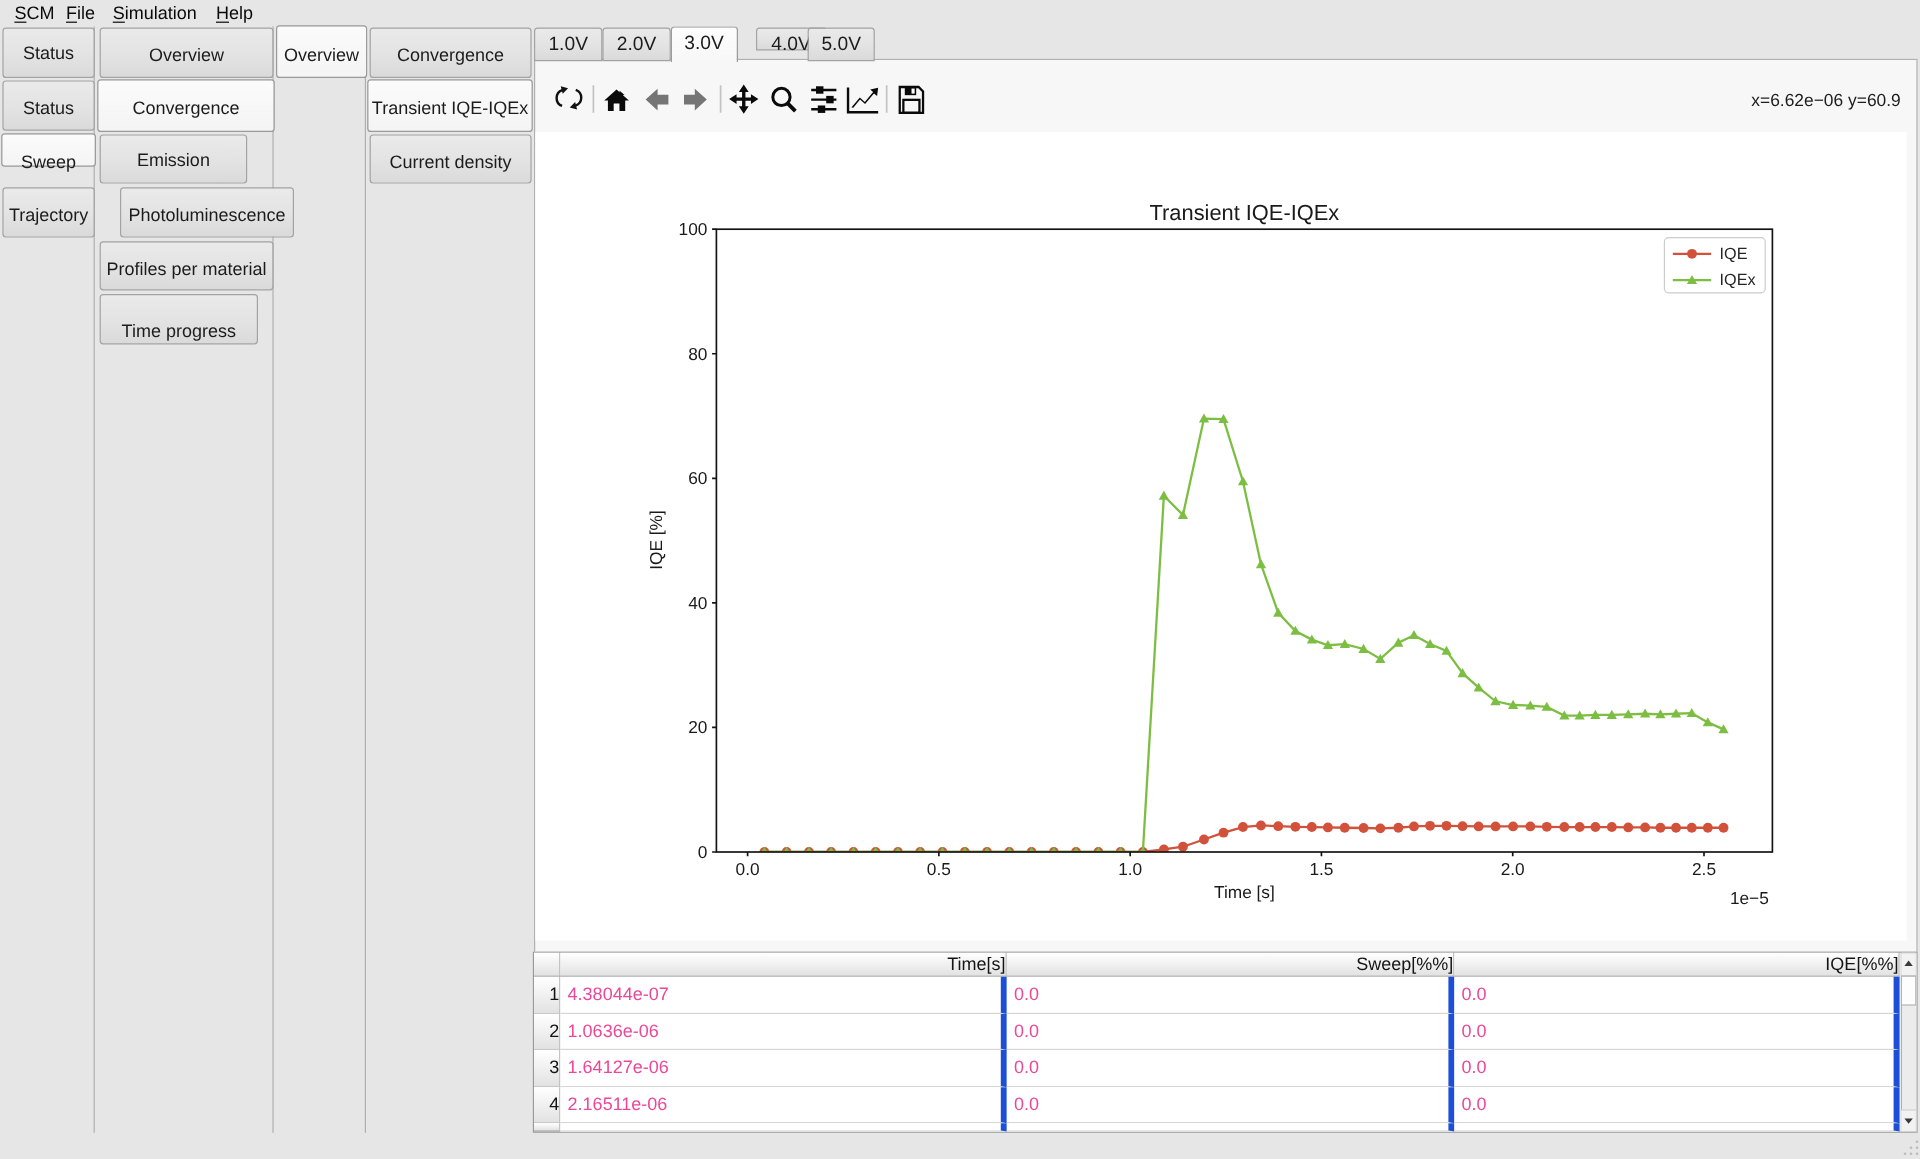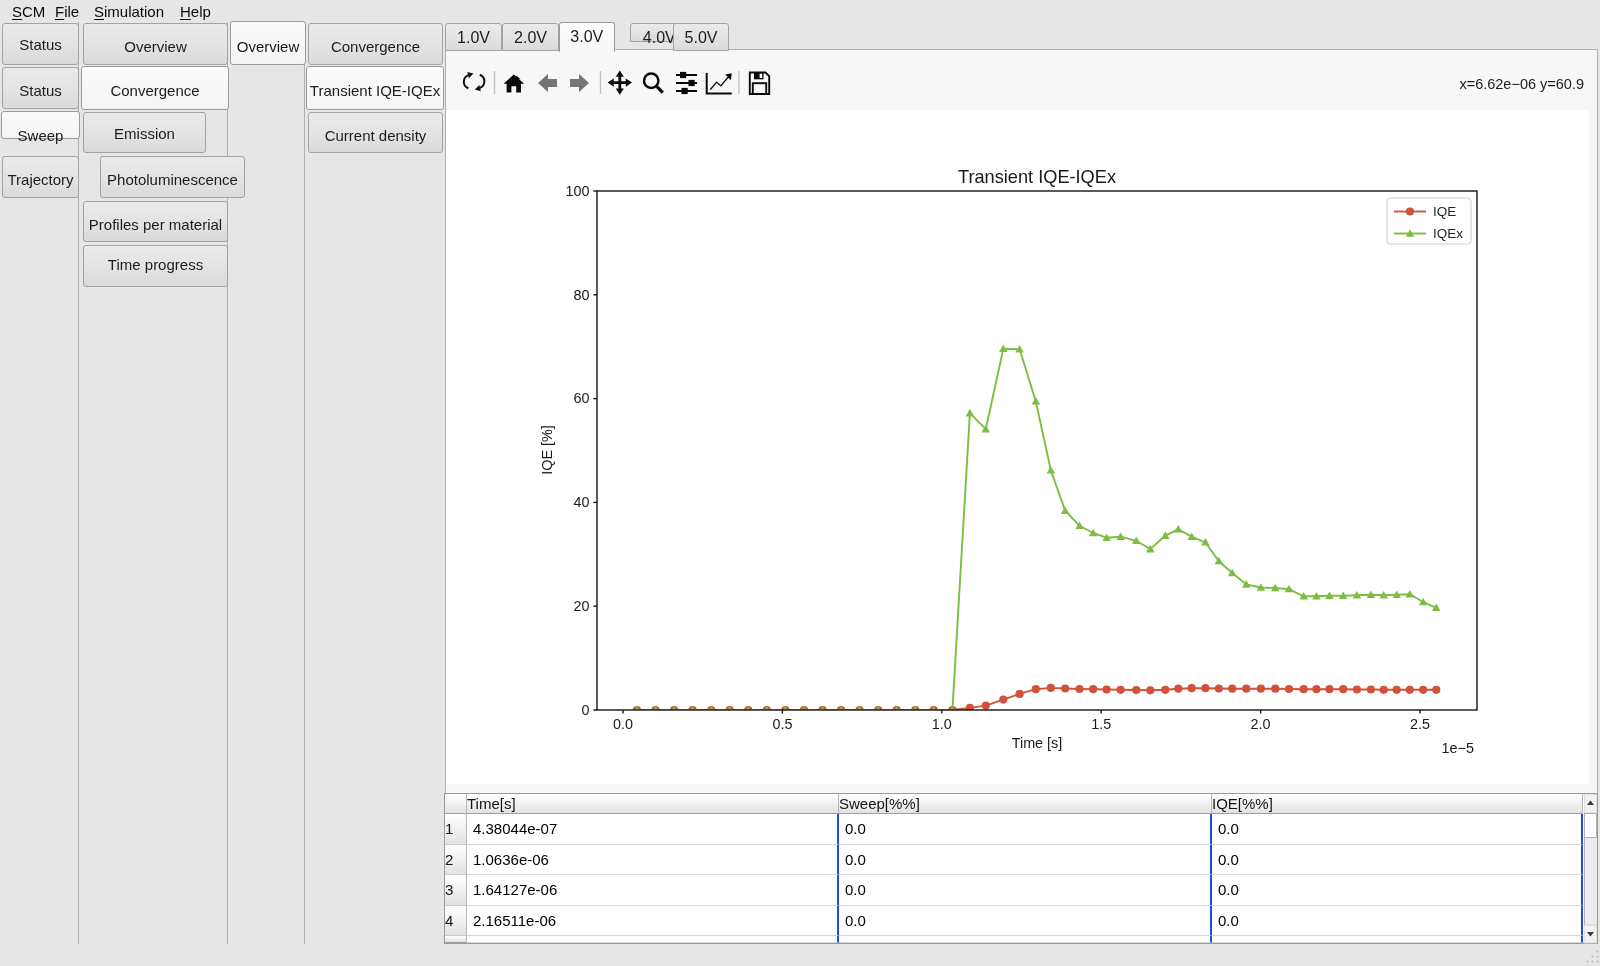--- a/index.html
+++ b/index.html
@@ -7,44 +7,44 @@
 .abs{position:absolute}
 .tab{position:absolute;background:linear-gradient(#eaeaea 0%,#e3e3e3 55%,#dadada 100%);
  border:1px solid #a3a3a3;border-radius:3px;text-align:center;color:#1c1c1c;
  box-sizing:border-box;white-space:nowrap}
 .tab.sel{background:linear-gradient(#fbfbfb,#f4f4f4);border-color:#9b9b9b}
 .vline{position:absolute;width:1px;background:#b0b0b0}
 .menu{position:absolute;top:2.5px;font-size:15px;color:#0a0a0a}
 .menu u{text-decoration-thickness:1px;text-underline-offset:2px}
 .hcell,.ncell{position:absolute;background:linear-gradient(#ffffff,#e2e2e2);
  border-right:1px solid #b6b6b6;border-bottom:1px solid #a0a0a0;box-sizing:border-box;
- font-size:15px;color:#151515;text-align:left}
-.dcell{position:absolute;background:#fff;font-size:15px;color:#000000;
- border-right:2px solid #1d4ed8;border-bottom:1px solid #d6d6d6;box-sizing:border-box;
+ font-size:15px;color:#151515;text-align:right}
+.dcell{position:absolute;background:#fff;font-size:15px;color:#ec4899;
+ border-right:5px solid #1d4ed8;border-bottom:1px solid #d6d6d6;box-sizing:border-box;
  padding-left:6px}
 
 </style></head><body>
 <div class="menu" style="left:12px"><u>S</u>CM</div>
 <div class="menu" style="left:55px"><u>F</u>ile</div>
 <div class="menu" style="left:94px"><u>S</u>imulation</div>
 <div class="menu" style="left:180px"><u>H</u>elp</div>
 <div class="vline" style="left:78px;top:22px;height:922px"></div>
 <div class="vline" style="left:227px;top:22px;height:922px"></div>
 <div class="vline" style="left:304px;top:22px;height:922px"></div>
 <div class="abs" style="left:445px;top:49px;width:1153px;height:895px;background:#f7f7f7;border:1px solid #b0b0b0;box-sizing:border-box"></div>
 <div class="tab" style="left:2px;top:23px;width:77px;height:41.5px;padding-top:3px;line-height:36.5px;font-size:15px">Status</div>
 <div class="tab" style="left:2px;top:67px;width:77px;height:41.5px;padding-top:5px;line-height:36.5px;font-size:15px">Status</div>
 <div class="tab sel" style="left:1px;top:110.5px;width:79px;height:28px;padding-top:5px;line-height:38.5px;font-size:15px">Sweep</div>
 <div class="tab" style="left:2px;top:156px;width:77px;height:41.5px;padding-top:5px;line-height:36.5px;font-size:15px">Trajectory</div>
 <div class="tab" style="left:83px;top:23px;width:145px;height:41.5px;padding-top:5px;line-height:36.5px;font-size:15px">Overview</div>
 <div class="tab sel" style="left:81px;top:66px;width:148px;height:43.5px;padding-top:5px;line-height:38.5px;font-size:15px">Convergence</div>
 <div class="tab" style="left:83px;top:111.5px;width:123px;height:41.5px;padding-top:3px;line-height:36.5px;font-size:15px">Emission</div>
 <div class="tab" style="left:100px;top:156px;width:145px;height:41.5px;padding-top:5px;line-height:36.5px;font-size:15px">Photoluminescence</div>
 <div class="tab" style="left:83px;top:200.5px;width:145px;height:41.5px;padding-top:5px;line-height:36.5px;font-size:15px">Profiles per material</div>
-<div class="tab" style="left:83px;top:245px;width:145px;height:41.5px;padding-top:1px;line-height:36.5px;font-size:15px">Time progress</div>
+<div class="tab" style="left:83px;top:245px;width:132px;height:41.5px;padding-top:13px;line-height:36.5px;font-size:15px">Time progress</div>
 <div class="tab sel" style="left:230px;top:21px;width:76px;height:44px;padding-top:5px;line-height:39px;font-size:15px">Overview</div>
 <div class="tab" style="left:308px;top:23px;width:135px;height:41.5px;padding-top:5px;line-height:36.5px;font-size:15px">Convergence</div>
 <div class="tab sel" style="left:306px;top:66px;width:138px;height:43.5px;padding-top:5px;line-height:38.5px;font-size:15px">Transient IQE-IQEx</div>
 <div class="tab" style="left:308px;top:111.5px;width:135px;height:41.5px;padding-top:5px;line-height:36.5px;font-size:15px">Current density</div>
 <div class="tab" style="left:445px;top:23px;width:57px;height:27.5px;line-height:27px;font-size:16px;border-radius:3px 3px 0 0">1.0V</div>
 <div class="tab" style="left:502px;top:23px;width:57px;height:27.5px;line-height:27px;font-size:16px;border-radius:3px 3px 0 0">2.0V</div>
 <div class="tab sel" style="left:559px;top:21.5px;width:55.5px;height:30px;line-height:28px;font-size:16px;border-bottom:none;border-radius:3px 3px 0 0;background:linear-gradient(#fdfdfd,#f7f7f7)">3.0V</div>
 <div class="tab" style="left:630px;top:23px;width:58.5px;height:19px;line-height:27px;font-size:16px;border-radius:3px 3px 0 0">4.0V</div>
 <div class="tab" style="left:673px;top:23px;width:56px;height:27.5px;line-height:27px;font-size:16px;border-radius:3px 3px 0 0">5.0V</div>
 <svg width="340" height="40" viewBox="0 0 340 40" style="position:absolute;left:455px;top:63px">

